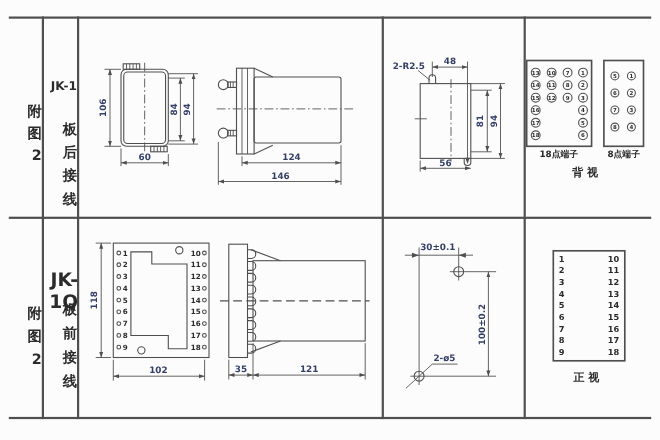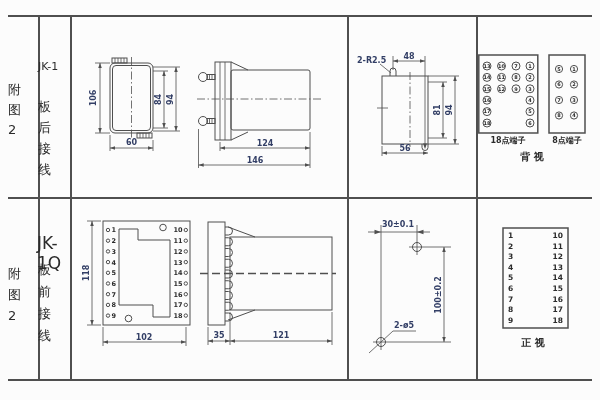--- a/index.html
+++ b/index.html
@@ -1,21 +1,21 @@
 <!DOCTYPE html>
 <html><head>
 <meta charset="utf-8">
 <style>
   html,body{margin:0;padding:0;background:#e8e8e8;}
   #canvas{position:relative;width:600px;height:400px;background:#fcfcfc;overflow:hidden;
           font-family:"DejaVu Sans",sans-serif;}
   .gridline{position:absolute;background:#4f4f4f;}
   .hline{height:2px;}
   .vline{width:1.5px;}
-  .cellblock{position:absolute;color:#2b2b2b;font-weight:400;text-align:left;}
+  .cellblock{position:absolute;color:#2b2b2b;font-weight:700;text-align:right;margin-top:12px;}
   .charcol span{display:block;}
   svg{position:absolute;overflow:visible;}
   .ln{stroke:#4f4f4f;stroke-width:1;fill:none;}
   .ln2{stroke:#4f4f4f;stroke-width:1.5;fill:none;}
   .dim{stroke:#4f4f4f;stroke-width:0.8;fill:none;}
   .cl{stroke:#4f4f4f;stroke-width:0.8;fill:none;stroke-dasharray:8 2.5 1.5 2.5;}
   .dash{stroke:#4f4f4f;stroke-width:1.3;fill:none;stroke-dasharray:8 4;}
   .dimtxt{fill:#333f66;font-family:"DejaVu Sans",sans-serif;font-size:8px;font-weight:600;}
   .cjktxt{fill:#2b2b2b;font-family:"DejaVu Sans",sans-serif;font-weight:600;}
   .tnum{fill:#2b2b2b;font-family:"DejaVu Sans",sans-serif;font-weight:600;}

